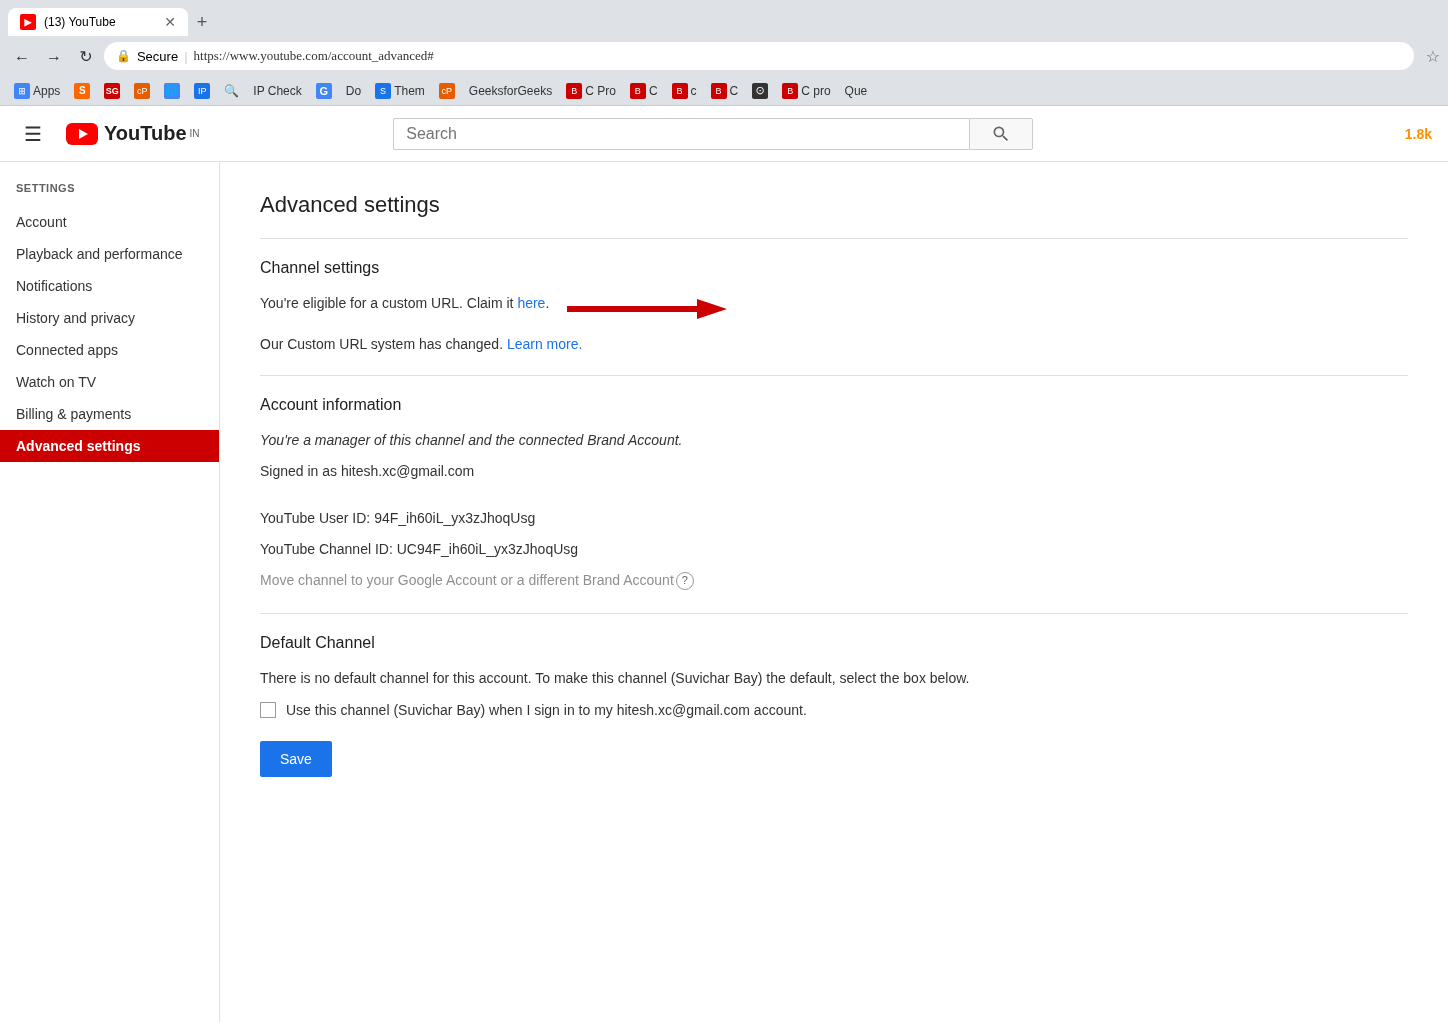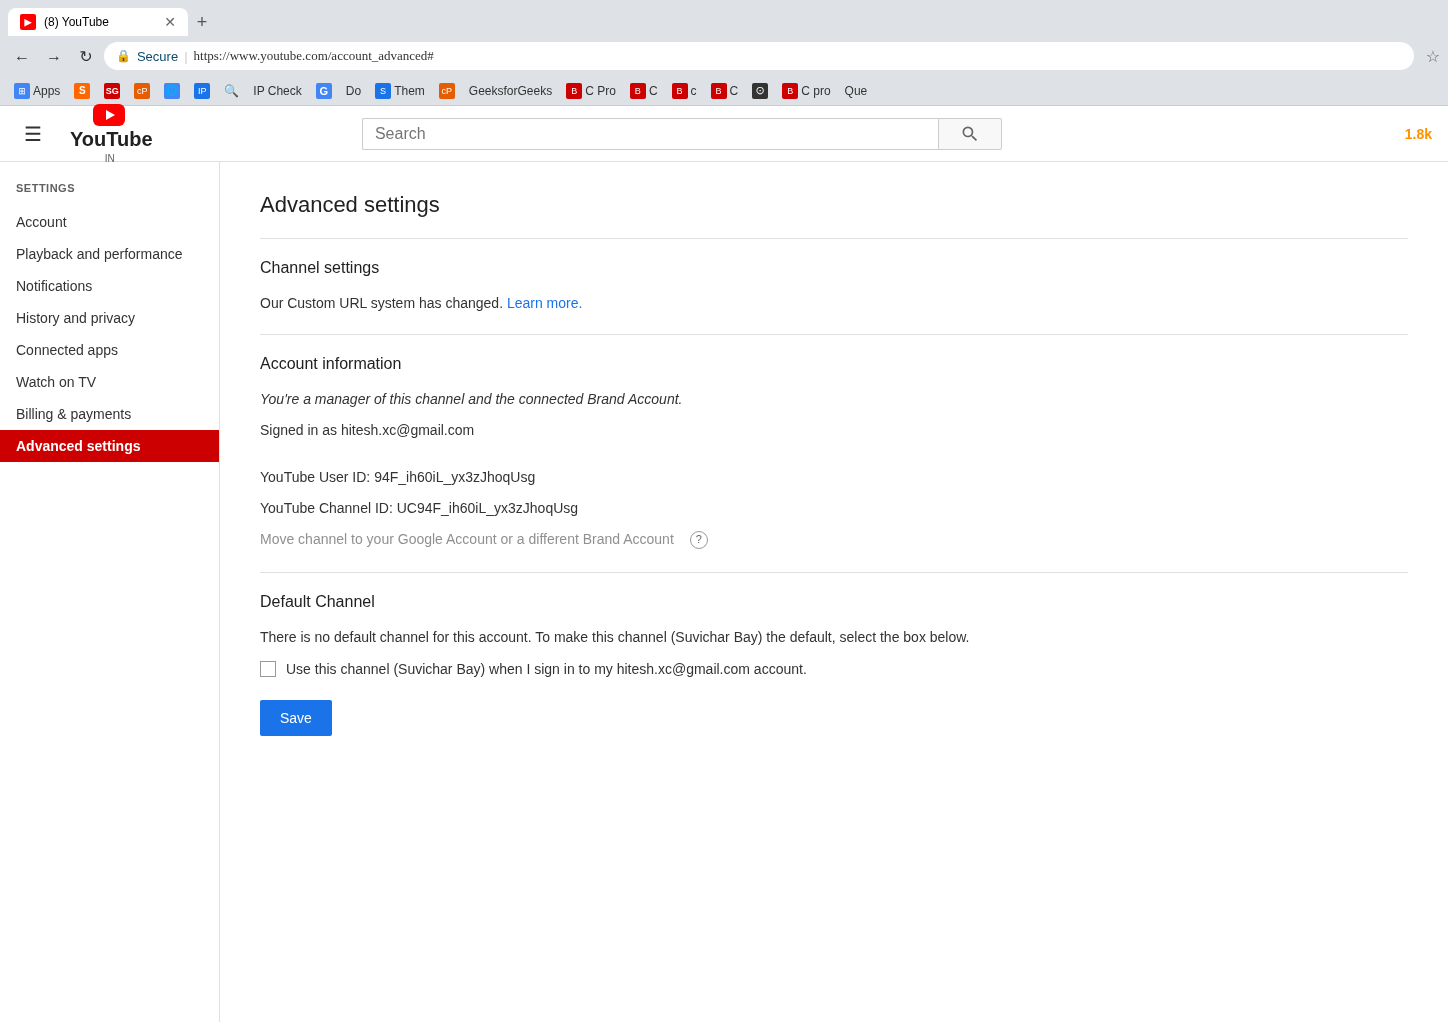--- a/index.html
+++ b/index.html
@@ -24,21 +24,21 @@
     .bookmarks-bar { background: #dee1e6; display: flex; align-items: center; padding: 2px 8px; height: 30px; gap: 2px; border-bottom: 1px solid #ccc; overflow: hidden; }
     .bookmark-item { display: flex; align-items: center; gap: 3px; padding: 2px 6px; border-radius: 4px; cursor: pointer; font-size: 12px; white-space: nowrap; color: #333; }
     .bm-icon { width: 16px; height: 16px; border-radius: 2px; display: inline-flex; align-items: center; justify-content: center; font-size: 10px; }
 
     
     .app-container { display: flex; flex-direction: column; height: calc(100vh - 106px); }
 
     
     .yt-header { background: white; display: flex; align-items: center; padding: 0 16px; height: 56px; border-bottom: 1px solid #e0e0e0; gap: 16px; }
     .yt-hamburger { font-size: 20px; cursor: pointer; color: #333; padding: 8px; }
-    .yt-logo { display: flex; align-items: center; gap: 2px; text-decoration: none; flex-direction: column; }
+    .yt-logo { display: flex; align-items: center; gap: 2px; text-decoration: none; }
     .yt-logo-icon { width: 32px; height: 22px; }
     .yt-search-box { flex: 1; display: flex; align-items: center; max-width: 640px; margin: 0 auto; }
     .yt-search-input { flex: 1; height: 32px; border: 1px solid #ccc; border-right: none; border-radius: 2px 0 0 2px; padding: 0 12px; font-size: 16px; outline: none; color: #333; }
     .yt-search-btn { width: 64px; height: 32px; background: #f8f8f8; border: 1px solid #ccc; border-radius: 0 2px 2px 0; cursor: pointer; display: flex; align-items: center; justify-content: center; color: #666; }
     .yt-header-right { margin-left: auto; color: #ff9000; font-weight: bold; font-size: 14px; }
 
     
     .content-area { display: flex; flex: 1; overflow: hidden; background: #f9f9f9; }
 
     
@@ -49,21 +49,21 @@
 
     
     .main-content { flex: 1; padding: 30px 40px; overflow-y: auto; background: white; }
     .page-title { font-size: 22px; font-weight: 400; color: #212121; margin-bottom: 20px; }
     .divider { border: none; border-top: 1px solid #e0e0e0; margin: 20px 0; }
     .section-title { font-size: 16px; font-weight: 500; color: #212121; margin-bottom: 16px; }
     .content-text { font-size: 14px; color: #333; margin-bottom: 10px; line-height: 1.5; }
     .content-text a { color: #1a73e8; text-decoration: none; }
     .content-text-italic { font-style: italic; color: #333; font-size: 14px; margin-bottom: 10px; line-height: 1.5; }
     .content-text-italic a { color: #1a73e8; text-decoration: none; }
-    .content-text-muted { color: #909090; font-size: 14px; margin-bottom: 22px; line-height: 1.5; display: flex; align-items: center; gap: 16px; }
+    .content-text-muted { color: #909090; font-size: 14px; margin-bottom: 22px; line-height: 1.5; display: flex; align-items: center; gap: 2px; }
     .question-icon { width: 18px; height: 18px; border-radius: 50%; border: 1px solid #999; display: inline-flex; align-items: center; justify-content: center; font-size: 11px; color: #666; cursor: pointer; }
 
     
     .arrow-row { display: flex; align-items: center; margin-bottom: 10px; }
 
     
     .checkbox-row { display: flex; align-items: flex-start; gap: 10px; margin: 12px 0; }
     .custom-checkbox { width: 16px; height: 16px; border: 1px solid #999; background: white; flex-shrink: 0; margin-top: 1px; cursor: pointer; }
     .checkbox-label { font-size: 14px; color: #333; line-height: 1.4; }
 
@@ -71,33 +71,33 @@
     .save-btn { background: #1a73e8; color: white; border: none; padding: 10px 20px; font-size: 14px; border-radius: 2px; cursor: pointer; margin-top: 8px; }
   </style>
 </head>
 <body>
 
 <div class="browser-chrome">
 
   <div class="tab-bar">
     <div class="tab">
       <span class="bm-icon" style="background:#ff0000; color:white; font-size:9px; font-weight:bold;">▶</span>
-      <span class="tab-title">(8) YouTube</span>
+      <span class="tab-title">(13) YouTube</span>
       <span class="tab-close">✕</span>
     </div>
     <div class="tab-new">+</div>
   </div>
 
   <div class="address-bar-row">
     <div class="nav-btn">←</div>
     <div class="nav-btn">→</div>
     <div class="nav-btn">↻</div>
     <div class="address-box">
       <span class="secure-icon">🔒</span>
-      <span class="secure-label" style="font-size:13px;color:#0c4a6e;">Secure</span>
+      <span class="secure-label" style="font-size:13px;color:#000000;">Secure</span>
       <span style="color:#ccc;">|</span>
       <span class="address-text">https://www.youtube.com/account_advanced#</span>
     </div>
     <span class="star-btn">☆</span>
   </div>
 
   <div class="bookmarks-bar">
     <div class="bookmark-item">
       <span class="bm-icon" style="background:#4285f4;color:white;font-size:9px;">⊞</span>
       <span>Apps</span>
@@ -207,20 +207,33 @@
       <a class="sidebar-item active" href="#">Advanced settings</a>
     </nav>
 
     <main class="main-content">
       <h1 class="page-title">Advanced settings</h1>
       <hr class="divider">
 
       
       <h2 class="section-title">Channel settings</h2>
 
+      <div class="arrow-row">
+        <p class="content-text">
+          <span>You're eligible for a custom URL. Claim it </span><a href="#">here</a><span>.</span>
+        </p>
+        &nbsp;&nbsp;
+        
+        <div style="display:inline-flex;align-items:center;margin-left:10px;">
+          <svg width="160" height="30" viewBox="0 0 160 30">
+            <line x1="0" y1="15" x2="130" y2="15" stroke="#cc0000" stroke-width="6"></line>
+            <polygon points="130,5 160,15 130,25" fill="#cc0000"></polygon>
+          </svg>
+        </div>
+      </div>
 
       <p class="content-text">
         <span>Our Custom URL system has changed. </span><a href="#">Learn more.</a>
       </p>
 
       <hr class="divider">
 
       
       <h2 class="section-title">Account information</h2>
 

